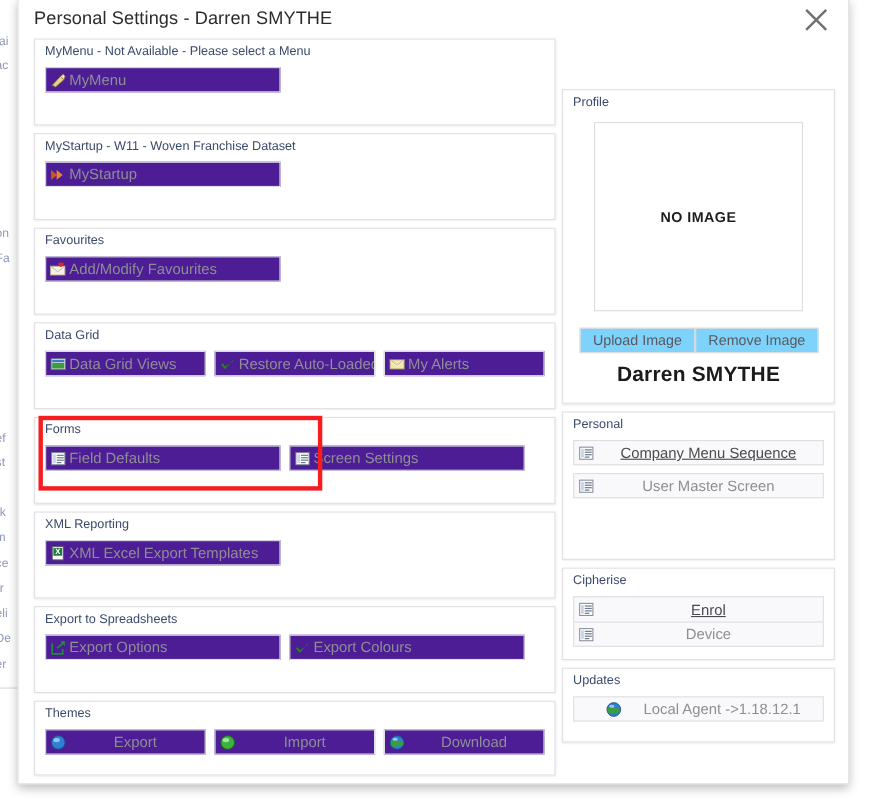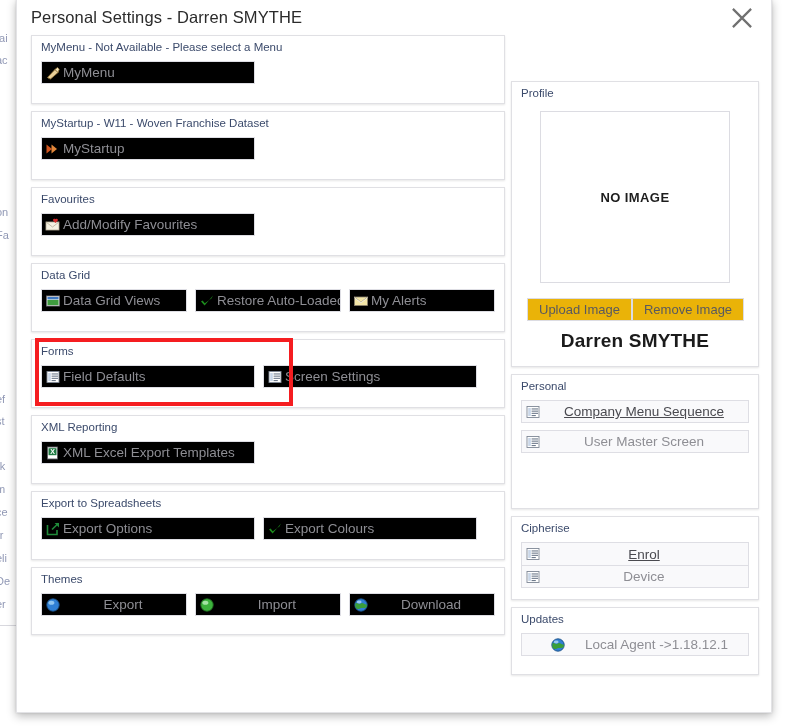--- a/index.html
+++ b/index.html
@@ -86,21 +86,21 @@
     line-height: 15px;
     margin: 0 0 6px 0;
     white-space: nowrap;
     overflow: hidden;
   }
   .btn-row { display: flex; gap: 8px; }
 
   
   .flatbtn {
     height: 23px;
-    background: #000000;
+    background: #4c1d95;
     border: 1px solid #dedee4;
     display: flex;
     align-items: center;
     padding: 0 3px;
     font-size: 13.5px;
     color: #8e8e94;
     cursor: pointer;
     overflow: hidden;
     white-space: nowrap;
   }
@@ -149,36 +149,36 @@
     letter-spacing: .4px;
   }
   #profile-actions {
     display: flex; justify-content: space-between;
     margin: 15px 6px 0 6px;
   }
   .pbtn {
     padding: 3px 11px;
     font-size: 13px;
     color: #59595f;
-    background: #eab308;
+    background: #7dd3fc;
     border: 1px solid #dcdce2;
     cursor: pointer;
     white-space: nowrap;
   }
   #profile-name {
     text-align: center;
     font-size: 19px;
     font-weight: bold;
     color: #1b1b1b;
     margin-top: 9px;
     letter-spacing: .2px;
   }
 
   
-  .g-h66 { height: 69px; }
+  .g-h66 { height: 79px; }
   .g-h68 { height: 68px; }
 
   
   #highlight-forms {
     position: absolute;
     left: 3px; top: -2px;
     width: 258px; height: 68px;
     border: 4px solid #f51d20;
     pointer-events: none;
     z-index: 5;

